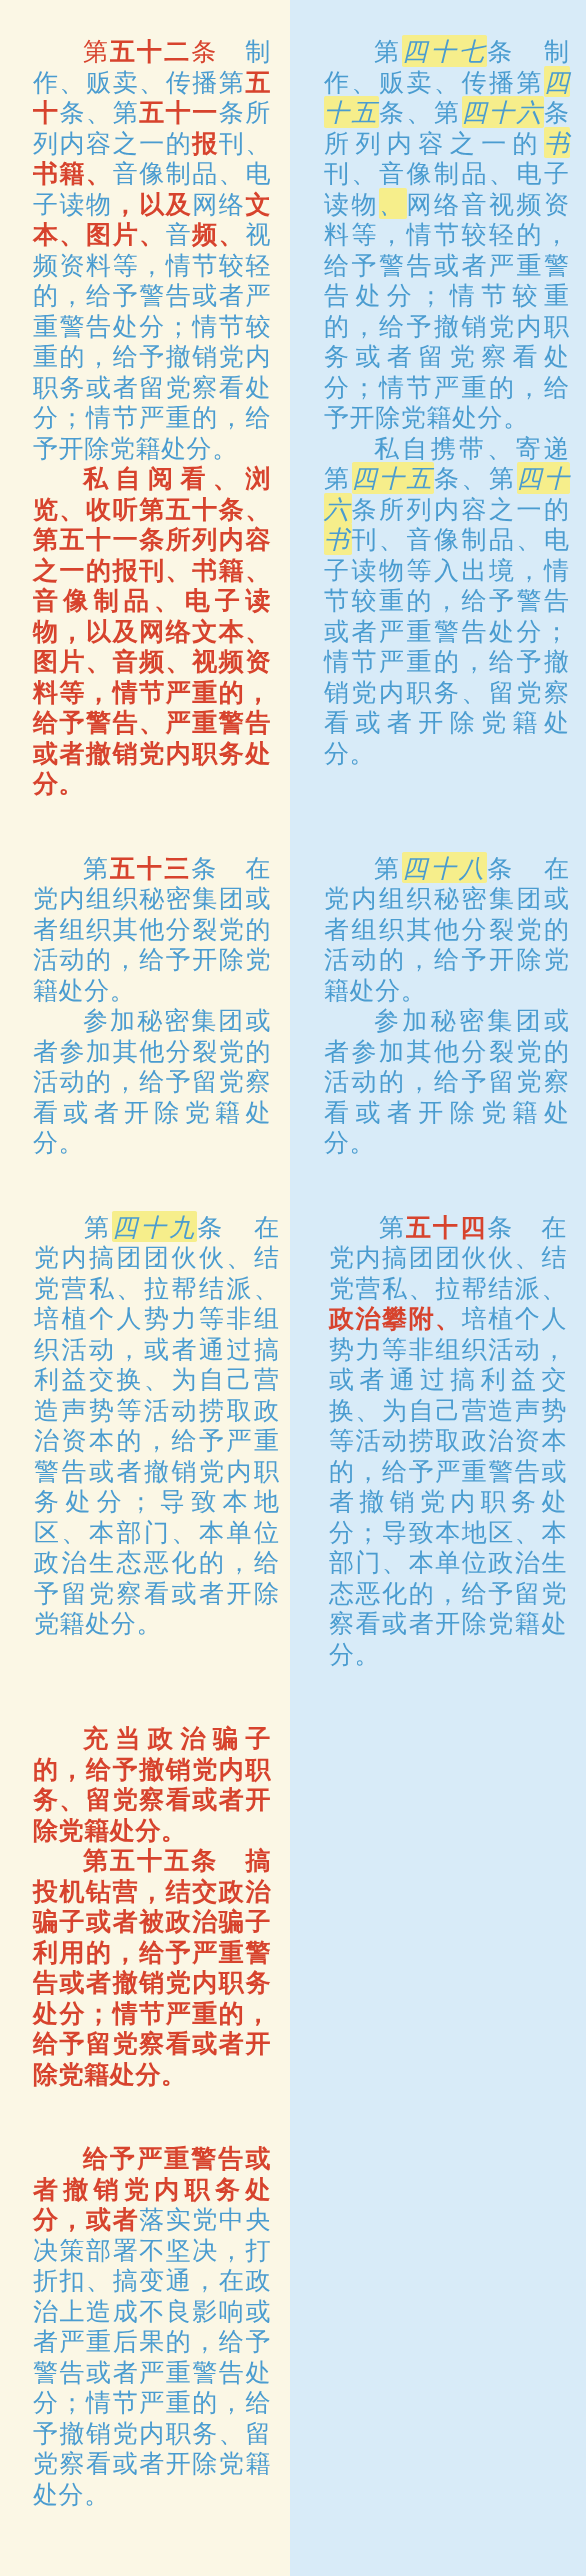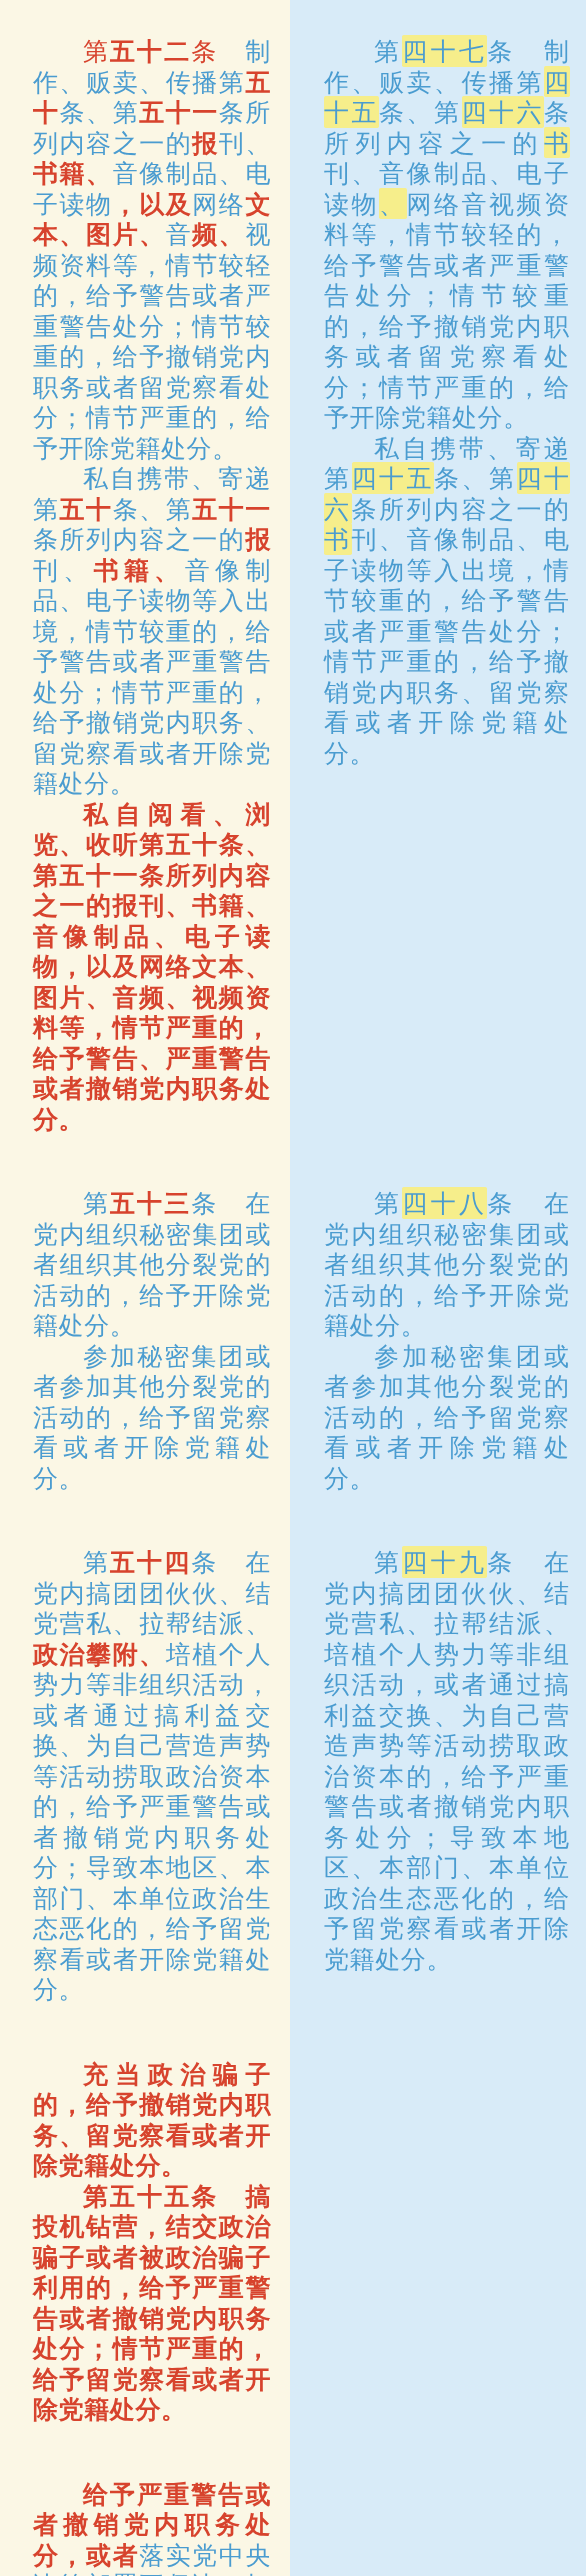--- a/index.html
+++ b/index.html
@@ -41,57 +41,57 @@
 
   .seg-b  { color: #4a9cd0; }
   .seg-r  { color: #d7432d; }
   .seg-rb { color: #d7432d; font-weight: 700; }
   .seg-y  {
     color: #4a9cd0;
     background: #f6ee8b;
     border-radius: 1.8px;
     padding: 1.8px 0;
     box-decoration-break: clone;
+    font-style: italic;
     -webkit-box-decoration-break: clone;
   }
 </style>
 </head>
 <body>
 
 <div class="page">
   <div class="bg-strip bg-left"></div>
   <div class="bg-strip bg-right"></div>
   <div class="content">
       <div class="row">
         <div class="cell cell-left">
           <p class="para"><span class="seg-r">第</span><span class="seg-rb">五十二</span><span class="seg-r">条</span><span class="seg-b">　制作、贩卖、传播第</span><span class="seg-rb">五十</span><span class="seg-b">条、第</span><span class="seg-rb">五十一</span><span class="seg-b">条所列内容之一的</span><span class="seg-rb">报</span><span class="seg-b">刊、</span><span class="seg-rb">书籍、</span><span class="seg-b">音像制品、电子读物</span><span class="seg-rb">，以及</span><span class="seg-b">网络</span><span class="seg-rb">文本、图片、</span><span class="seg-b">音</span><span class="seg-rb">频、</span><span class="seg-b">视频资料等，情节较轻的，给予警告或者严重警告处分；情节较重的，给予撤销党内职务或者留党察看处分；情节严重的，给予开除党籍处分。</span></p>
-          <p class="para"><span class="seg-b">私自携带、寄递第</span><span class="seg-rb">五十</span><span class="seg-b">条、第</span><span class="seg-rb">五十一</span><span class="seg-b">条所列内容之一的</span><span class="seg-rb">报</span><span class="seg-b">刊、</span><span class="seg-rb">书籍、</span><span class="seg-b">音像制品、电子读物等入出境，情节较重的，给予警告或者严重警告处分；情节严重的，给予撤销党内职务、留党察看或者开除党籍处分。</span></p>
           <p class="para"><span class="seg-rb">私自阅看、浏览、收听第五十条、第五十一条所列内容之一的报刊、书籍、音像制品、电子读物，以及网络文本、图片、音频、视频资料等，情节严重的，给予警告、严重警告或者撤销党内职务处分。</span></p>
         </div>
         <div class="cell cell-right">
           <p class="para"><span class="seg-b">第</span><span class="seg-y">四十七</span><span class="seg-b">条</span><span class="seg-b">　制作、贩卖、传播第</span><span class="seg-y">四十五</span><span class="seg-b">条、第</span><span class="seg-y">四十六</span><span class="seg-b">条所列内容之一的</span><span class="seg-y">书</span><span class="seg-b">刊、音像制品、电子读物</span><span class="seg-y">、</span><span class="seg-b">网络音视频资料等，情节较轻的，给予警告或者严重警告处分；情节较重的，给予撤销党内职务或者留党察看处分；情节严重的，给予开除党籍处分。</span></p>
           <p class="para"><span class="seg-b">私自携带、寄递第</span><span class="seg-y">四十五</span><span class="seg-b">条、第</span><span class="seg-y">四十六</span><span class="seg-b">条所列内容之一的</span><span class="seg-y">书</span><span class="seg-b">刊、音像制品、电子读物等入出境，情节较重的，给予警告或者严重警告处分；情节严重的，给予撤销党内职务、留党察看或者开除党籍处分。</span></p>
         </div>
       </div>
       <div class="row">
         <div class="cell cell-left">
           <p class="para"><span class="seg-b">第</span><span class="seg-rb">五十三</span><span class="seg-b">条</span><span class="seg-b">　在党内组织秘密集团或者组织其他分裂党的活动的，给予开除党籍处分。</span></p>
           <p class="para"><span class="seg-b">参加秘密集团或者参加其他分裂党的活动的，给予留党察看或者开除党籍处分。</span></p>
         </div>
         <div class="cell cell-right">
           <p class="para"><span class="seg-b">第</span><span class="seg-y">四十八</span><span class="seg-b">条</span><span class="seg-b">　在党内组织秘密集团或者组织其他分裂党的活动的，给予开除党籍处分。</span></p>
           <p class="para"><span class="seg-b">参加秘密集团或者参加其他分裂党的活动的，给予留党察看或者开除党籍处分。</span></p>
         </div>
       </div>
       <div class="row">
+        <div class="cell cell-right">
+          <p class="para"><span class="seg-b">第</span><span class="seg-y">四十九</span><span class="seg-b">条</span><span class="seg-b">　在党内搞团团伙伙、结党营私、拉帮结派、培植个人势力等非组织活动，或者通过搞利益交换、为自己营造声势等活动捞取政治资本的，给予严重警告或者撤销党内职务处分；导致本地区、本部门、本单位政治生态恶化的，给予留党察看或者开除党籍处分。</span></p>
+        </div>
         <div class="cell cell-left">
           <p class="para"><span class="seg-b">第</span><span class="seg-rb">五十四</span><span class="seg-b">条</span><span class="seg-b">　在党内搞团团伙伙、结党营私、拉帮结派、</span><span class="seg-rb">政治攀附、</span><span class="seg-b">培植个人势力等非组织活动，或者通过搞利益交换、为自己营造声势等活动捞取政治资本的，给予严重警告或者撤销党内职务处分；导致本地区、本部门、本单位政治生态恶化的，给予留党察看或者开除党籍处分。</span></p>
-        </div>
-        <div class="cell cell-right">
-          <p class="para"><span class="seg-b">第</span><span class="seg-y">四十九</span><span class="seg-b">条</span><span class="seg-b">　在党内搞团团伙伙、结党营私、拉帮结派、培植个人势力等非组织活动，或者通过搞利益交换、为自己营造声势等活动捞取政治资本的，给予严重警告或者撤销党内职务处分；导致本地区、本部门、本单位政治生态恶化的，给予留党察看或者开除党籍处分。</span></p>
         </div>
       </div>
       <div class="row">
         <div class="cell cell-left">
           <p class="para"><span class="seg-rb">充当政治骗子的，给予撤销党内职务、留党察看或者开除党籍处分。</span></p>
           <p class="para"><span class="seg-rb">第五十五条</span><span class="seg-rb">　</span><span class="seg-rb">搞投机钻营，结交政治骗子或者被政治骗子利用的，给予严重警告或者撤销党内职务处分；情节严重的，给予留党察看或者开除党籍处分。</span></p>
         </div>
         <div class="cell cell-right"></div>
       </div>
       <div class="row">

